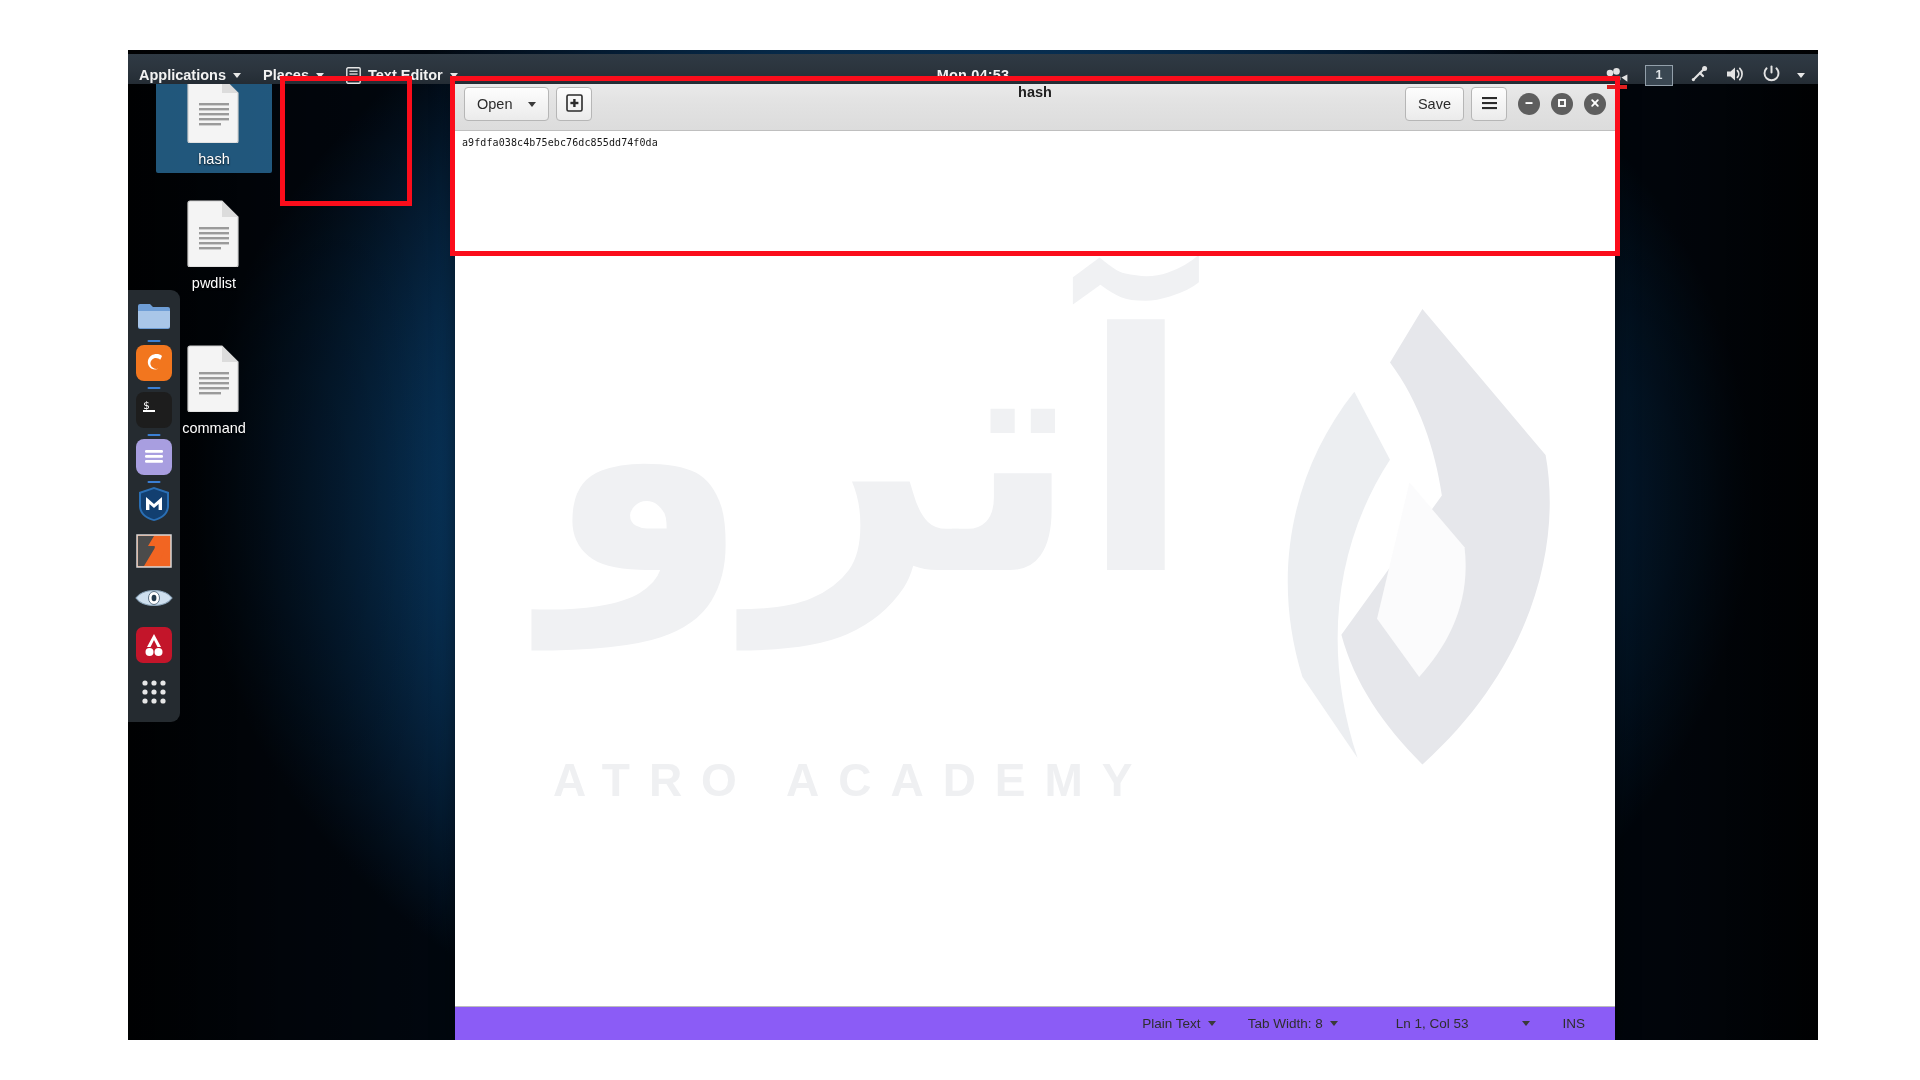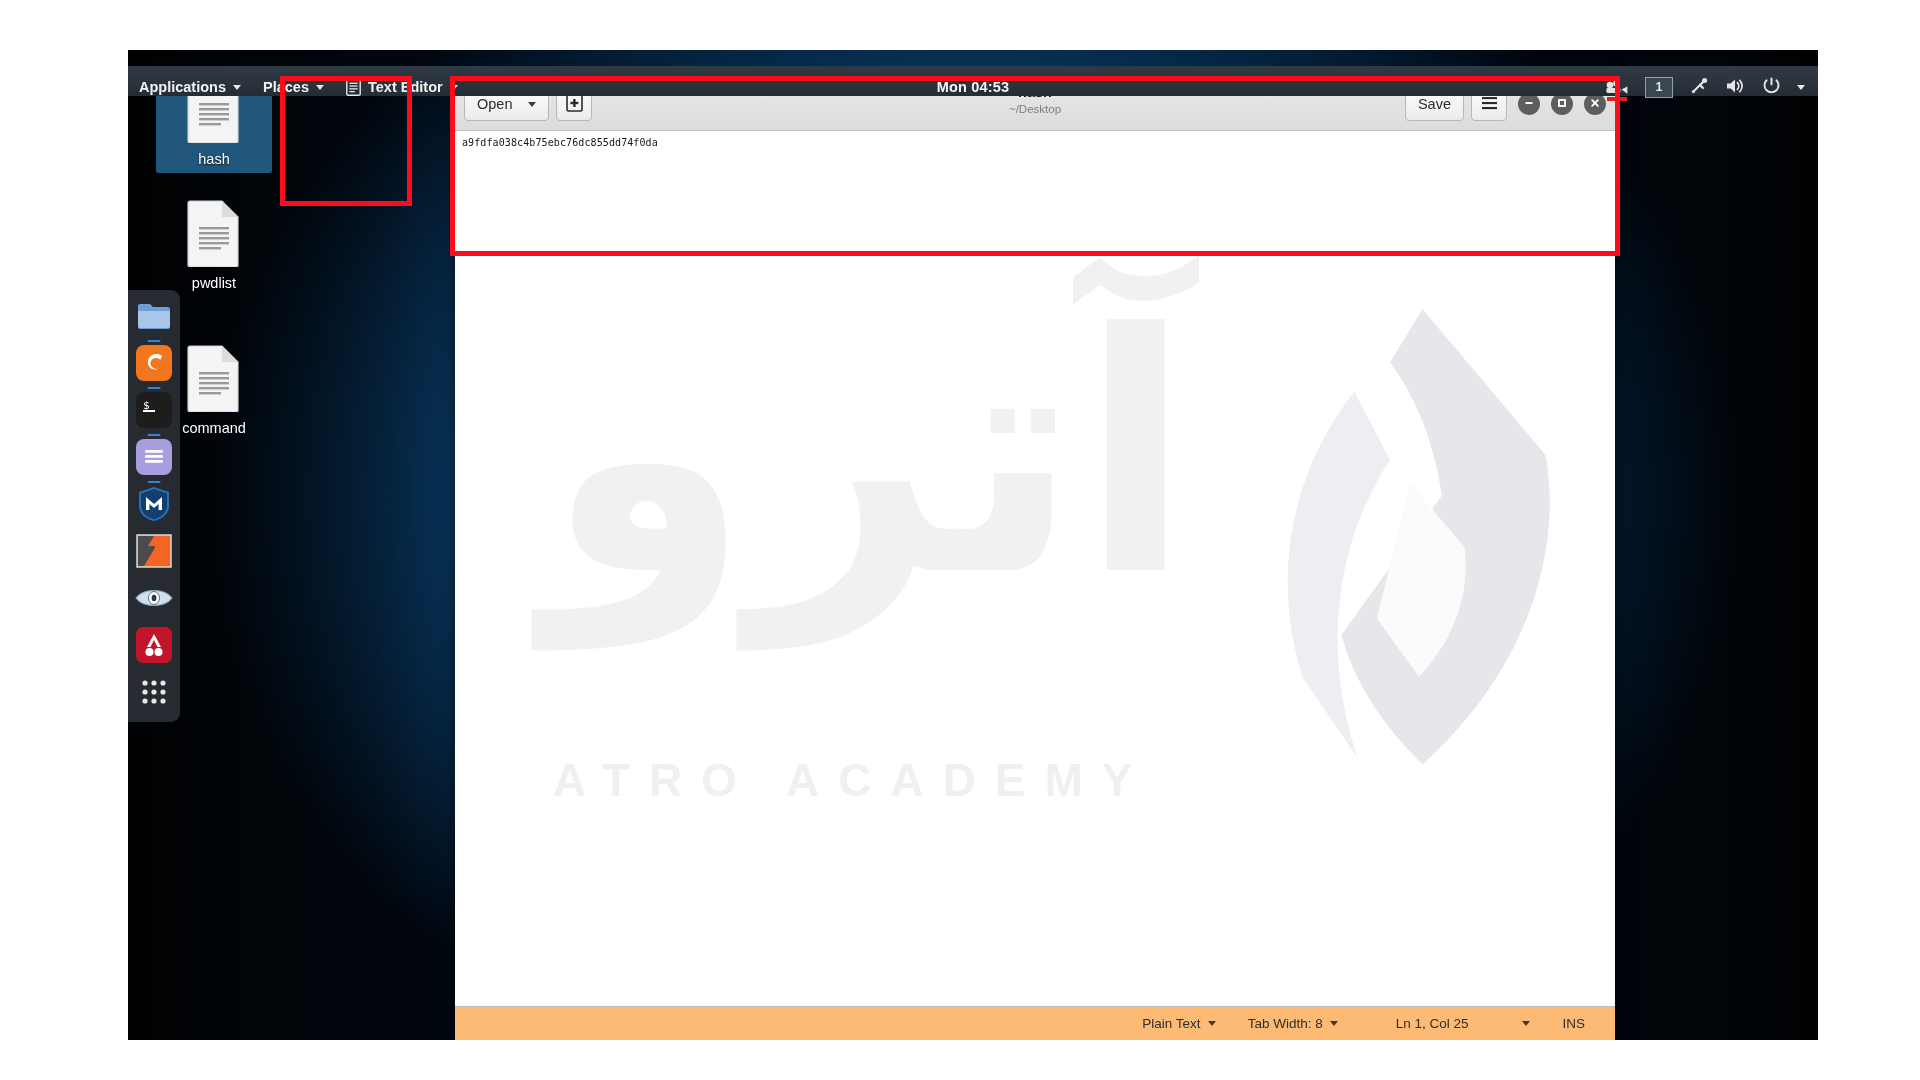--- a/index.html
+++ b/index.html
@@ -40,21 +40,21 @@
   #wallpaper::after {
     content: "";
     position: absolute;
     inset: 0;
     background: linear-gradient(90deg, rgba(0,0,0,.88) 0%, rgba(0,0,0,.35) 9%, rgba(0,0,0,0) 20%, rgba(0,0,0,0) 80%, rgba(0,0,0,.4) 93%, rgba(0,0,0,.85) 100%);
   }
 
   
   #topbar {
     position: absolute;
-    left: 0; top: 16px;
+    left: 0; top: 4px;
     width: 100%;
     height: 30px;
     background: linear-gradient(180deg, #2f3a44 0%, #2b343d 55%, #242c34 100%);
     display: flex;
     align-items: center;
     color: #ffffff;
     font-size: 14.5px;
     z-index: 40;
     box-sizing: border-box;
     padding: 12px 6px 0 0;
@@ -304,21 +304,21 @@
     right: -20px;
     top: 10px;
     width: 330px;
     height: 470px;
   }
 
   
   #statusbar {
     height: 34px;
     flex: 0 0 34px;
-    background: #fdba74;
+    background: #8b5cf6;
     border-top: 1px solid #bcbcbc;
     display: flex;
     align-items: center;
     justify-content: flex-end;
     gap: 0;
     padding-right: 14px;
     font-size: 13.5px;
     color: #2e2e2e;
     box-sizing: border-box;
   }
@@ -546,21 +546,20 @@
                 <rect x="1" y="1" width="15" height="16" rx="1.5" fill="none" stroke="#2b2b2b" stroke-width="1.6"></rect>
                 <rect x="7.2" y="5" width="2.4" height="8" fill="#2b2b2b"></rect>
                 <rect x="4.4" y="7.8" width="8" height="2.4" fill="#2b2b2b"></rect>
               </svg>
             </span>
           </div>
         </div>
 
         <div id="titleblock">
           <div class="t1">hash</div>
-          <div class="t2">~/Desktop</div>
         </div>
 
         <div class="hb-right">
           <div class="gbtn">
             <span>Save</span>
           </div>
           <div class="gbtn icon-only">
             <span>
               <svg width="17" height="14" viewBox="0 0 17 14">
                 <g fill="#2b2b2b">
@@ -619,21 +618,21 @@
       <div id="statusbar">
         <div class="sb-item">
           <span>Plain Text</span>
           <span class="caret-dark"></span>
         </div>
         <div class="sb-item">
           <span>Tab Width: 8</span>
           <span class="caret-dark"></span>
         </div>
         <div class="sb-item sb-plain" style="padding-left:42px;">
-          <span>Ln 1, Col 25</span>
+          <span>Ln 1, Col 53</span>
         </div>
         <div class="sb-item" style="padding-left:38px;">
           <span class="caret-dark"></span>
         </div>
         <div class="sb-item sb-plain">
           <span>INS</span>
         </div>
       </div>
     </div>
 

